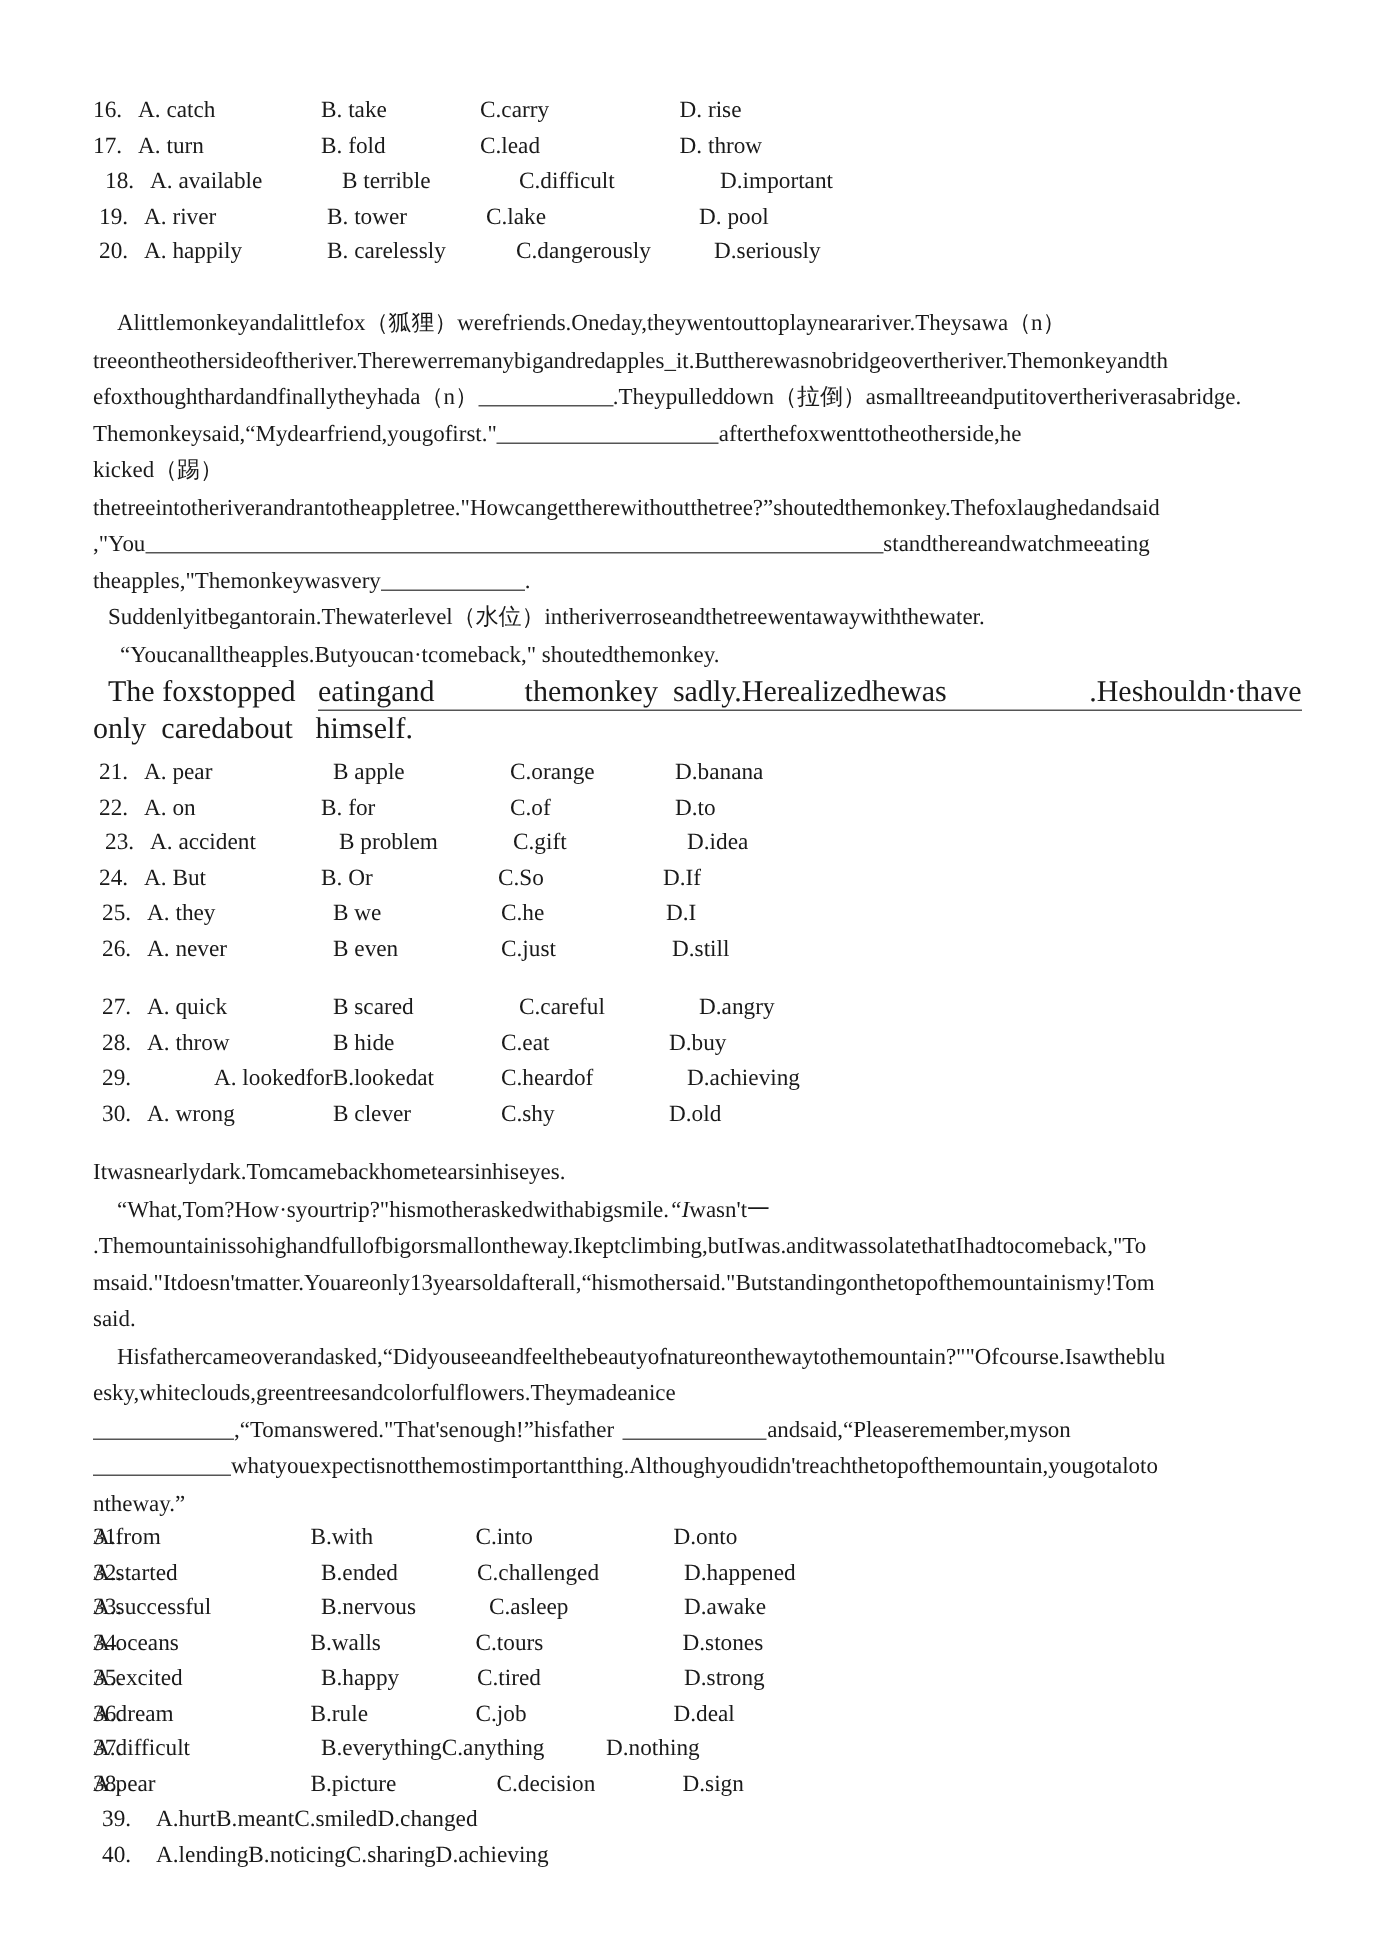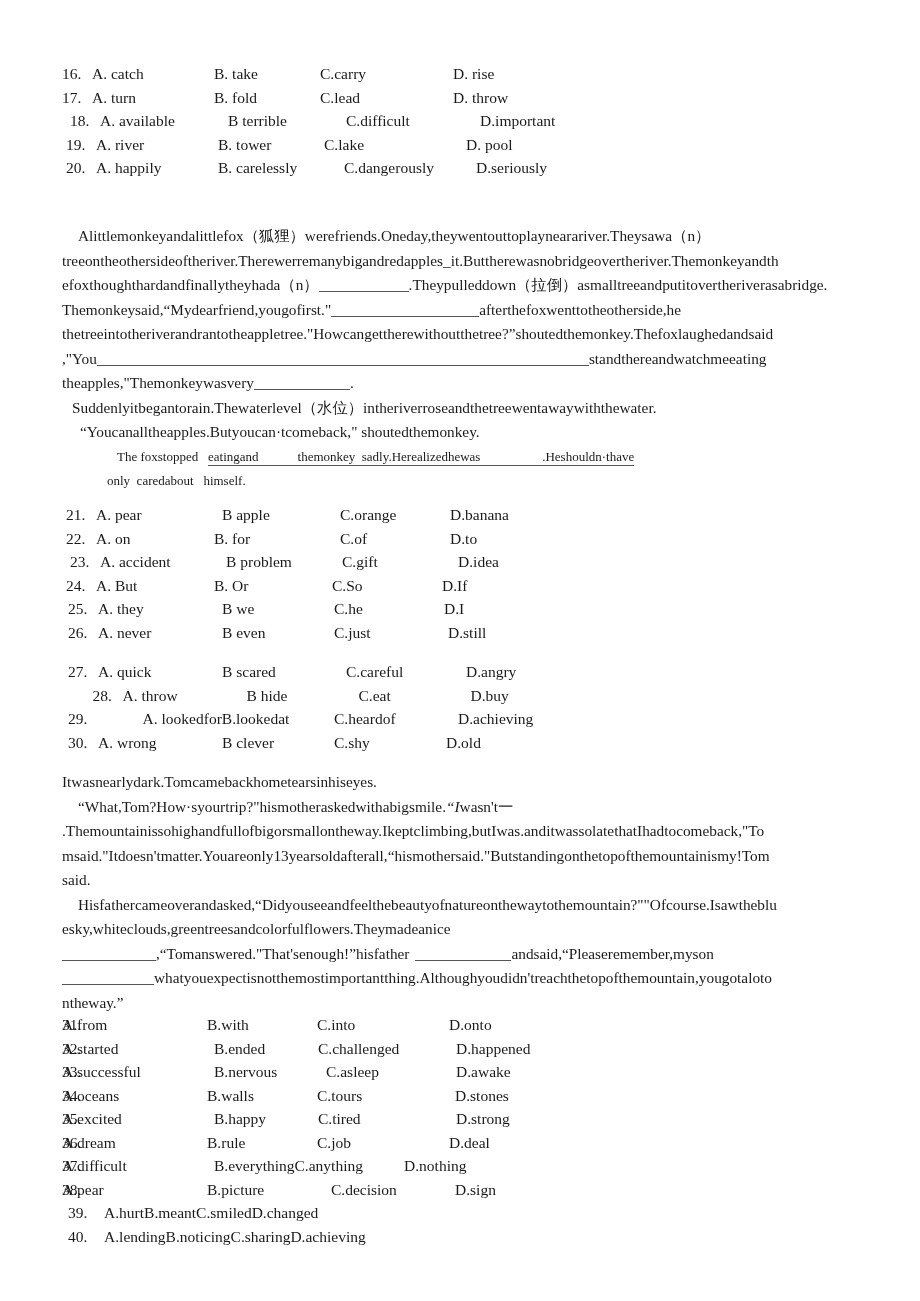--- a/index.html
+++ b/index.html
@@ -60,23 +60,22 @@
     height: 1.02em;
     margin-bottom: -2px;
   }
   .uline {
     border-bottom: 1px solid #555;
     padding-bottom: 1px;
   }
   .ital { font-style: italic; }
   .spaced-line {
     white-space: pre;
-    font-size: 13px;
+    font-size: 20px;
     line-height: 24.5px;
-    margin-left: 45px;
   }
 </style>
 </head>
 <body style="background-color: rgb(255, 255, 255); color: rgb(26, 26, 26);">
 
 <div class="page">
 
   <div class="mc-block" style="top:62px;">
     <div class="mc-row" style="padding-left:0px;">
       <span class="mc-num" style="width:30px;">16.</span>
@@ -108,25 +107,26 @@
     </div>
     <div class="mc-row" style="padding-left:4px;">
       <span class="mc-num" style="width:30px;">20.</span>
       <span class="mc-opt" style="width:122px;">A.  happily</span>
       <span class="mc-opt" style="width:126px;">B.  carelessly</span>
       <span class="mc-opt" style="width:132px;">C.dangerously</span>
       <span class="mc-opt">D.seriously</span>
     </div>
   </div>
 
-  <div class="prose" style="top:224px; width:808px;">
+  <div class="prose" style="top:204px; width:808px;">
     <div><span class="indent"></span><span>Alittlemonkeyandalittlefox（狐狸）werefriends.Oneday,theywentouttoplaynearariver.Theysawa（n）</span></div>
     <div><span>treeontheothersideoftheriver.Therewerremanybigandredapples</span><span>_</span><span>it.Buttherewasnobridgeovertheriver.Themonkeyandth</span></div>
     <div><span>efoxthoughthardandfinallytheyhada（n）</span><span class="blank" style="width:90px;"></span><span>.Theypulleddown（拉倒）asmalltreeandputitovertheriverasabridge.</span></div>
     <div><span>Themonkeysaid,“Mydearfriend,yougofirst."</span><span class="blank" style="width:148px;"></span><span>afterthefoxwenttotheotherside,he</span></div>
+    <div><span>kicked（踢）</span></div>
     <div><span>thetreeintotheriverandrantotheappletree."Howcangettherewithoutthetree?”shoutedthemonkey.Thefoxlaughedandsaid</span></div>
     <div><span>,"You</span><span class="blank" style="width:492px;"></span><span>standthereandwatchmeeating</span></div>
     <div><span>theapples,"Themonkeywasvery</span><span class="blank" style="width:96px;"></span><span>.</span></div>
     <div style="padding-left:10px;"><span>Suddenlyitbegantorain.Thewaterlevel（水位）intheriverroseandthetreewentawaywiththewater.</span></div>
     <div style="padding-left:18px;"><span>“Youcanalltheapples.Butyoucan·tcomeback," shoutedthemonkey.</span></div>
     <div class="spaced-line" style="padding-left:10px;"><span>The foxstopped</span><span>   </span><span class="uline"><span>eatingand</span><span>            </span><span>themonkey  sadly.Herealizedhewas</span><span>                   </span><span>.Heshouldn·thave</span></span></div>
     <div class="spaced-line"><span>only  caredabout</span><span>   </span><span>himself.</span></div>
   </div>
 
   <div class="mc-block" style="top:503px;">
@@ -172,21 +172,21 @@
       <span class="mc-opt" style="width:114px;">C.just</span>
       <span class="mc-opt">D.still</span>
     </div>
     <div class="mc-row" style="padding-left:6px;">
       <span class="mc-num" style="width:30px;">27.</span>
       <span class="mc-opt" style="width:124px;margin-top:16px;">A.  quick</span>
       <span class="mc-opt" style="width:124px;">B scared</span>
       <span class="mc-opt" style="width:120px;">C.careful</span>
       <span class="mc-opt">D.angry</span>
     </div>
-    <div class="mc-row" style="padding-left:6px;justify-content:center;">
+    <div class="mc-row" style="padding-left:6px;">
       <span class="mc-num" style="width:30px;">28.</span>
       <span class="mc-opt" style="width:124px;">A.  throw</span>
       <span class="mc-opt" style="width:112px;">B hide</span>
       <span class="mc-opt" style="width:112px;">C.eat</span>
       <span class="mc-opt">D.buy</span>
     </div>
     <div class="mc-row" style="padding-left:6px;">
       <span class="mc-num" style="width:30px;">29.</span>
       <span class="mc-opt" style="width:236px;text-align:center;">A.  lookedforB.lookedat</span>
       <span class="mc-opt" style="width:124px;">C.heardof</span>

